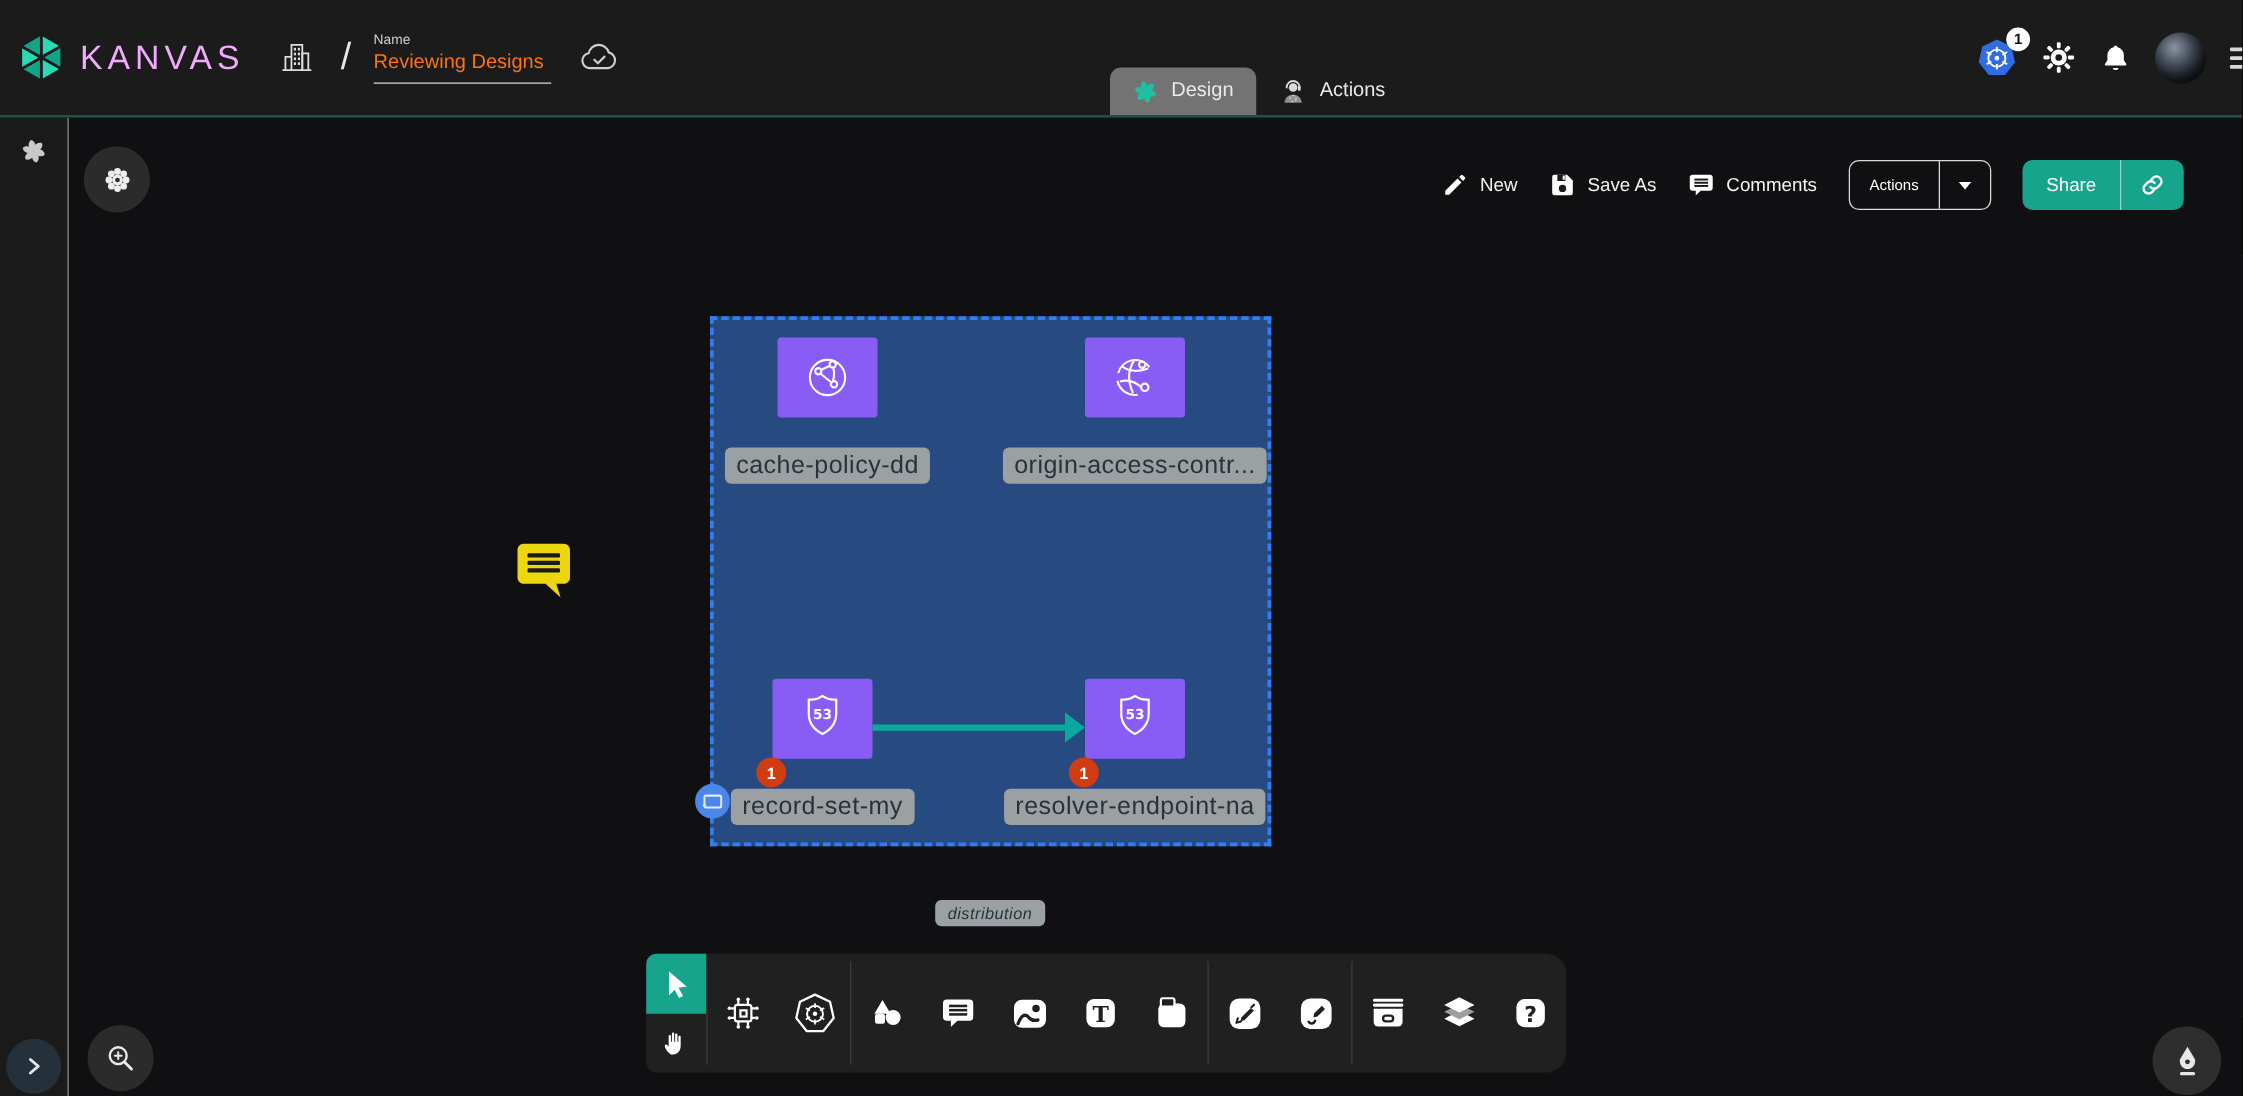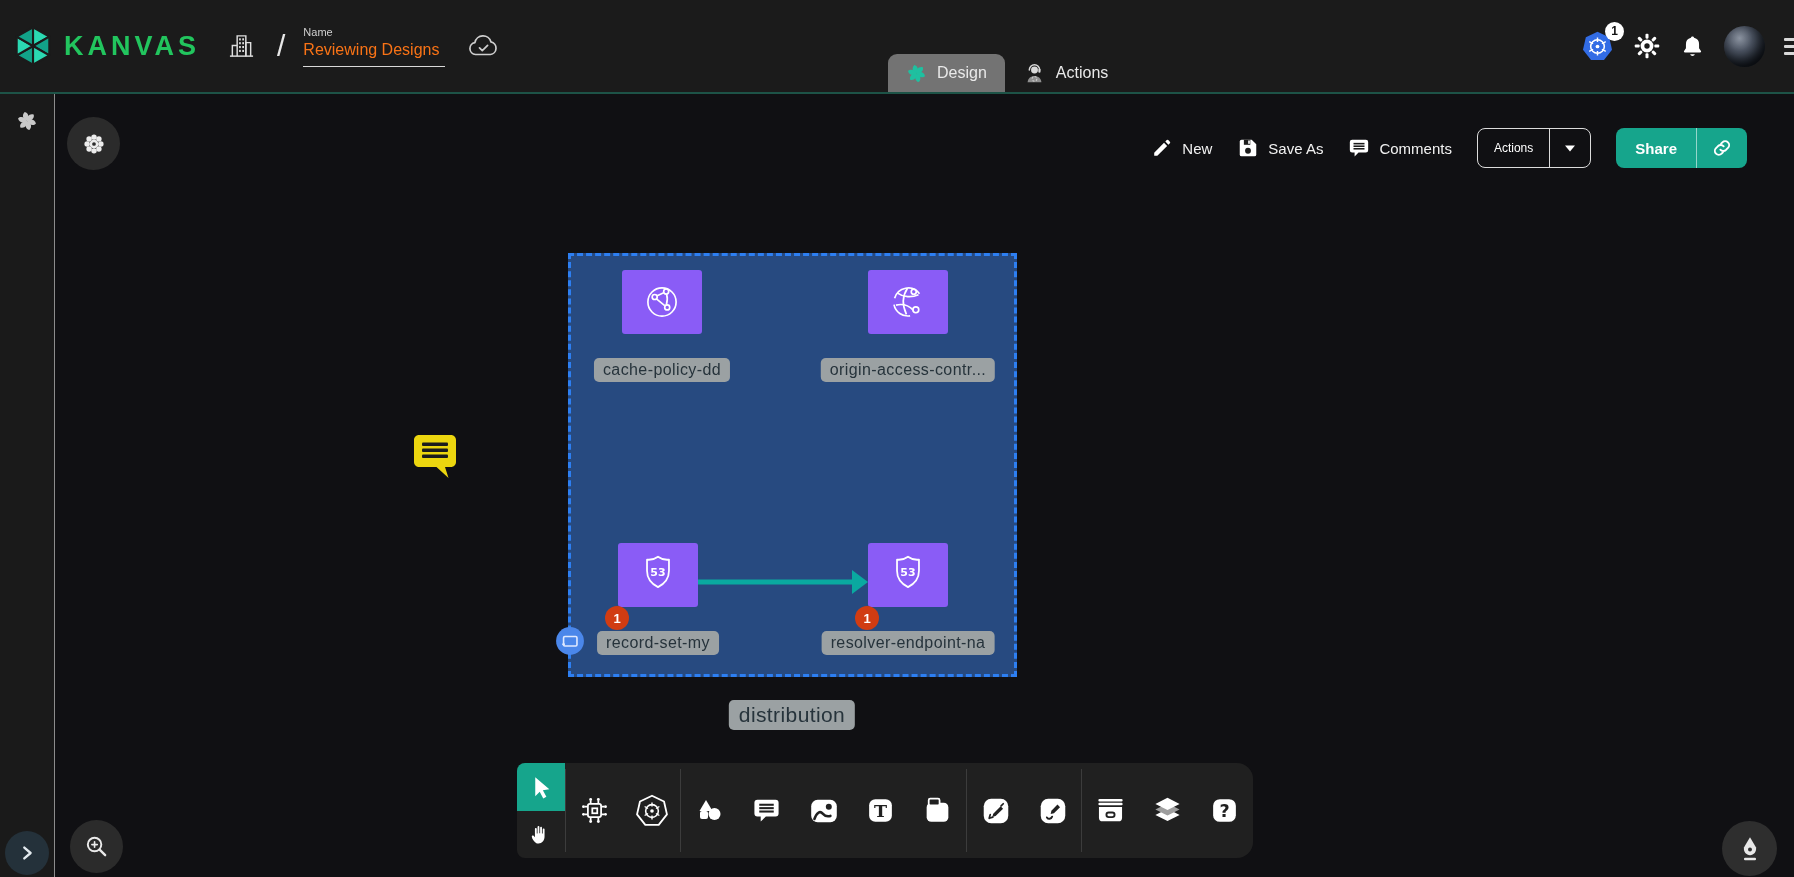--- a/index.html
+++ b/index.html
@@ -5,21 +5,21 @@
   html,body{margin:0;padding:0;background:#000;}
   .app{position:relative;width:1794px;height:877px;overflow:hidden;background:#101013;
        font-family:"Liberation Sans",sans-serif;color:#e8e8e8;}
   svg{display:block;}
 
   
   .app-header{position:absolute;left:0;top:0;width:1794px;height:94px;background:#1b1b1b;
               border-bottom:2px solid #1d5347;box-sizing:border-box;z-index:30;}
   .header-left{position:absolute;left:12px;top:0;height:92px;display:flex;align-items:center;}
   .brand{display:flex;align-items:center;gap:10px;}
-  .brand-word{font-size:27px;font-weight:bold;letter-spacing:4px;color:#22c55e;text-align:center;}
+  .brand-word{font-size:27px;font-weight:normal;letter-spacing:4px;color:#f0abfc;text-align:center;}
   .org-icon{margin-left:28px;}
   .slash{margin-left:22px;font-size:30px;font-weight:300;color:#e8e8e8;}
   .name-field{margin-left:18px;display:flex;flex-direction:column;gap:3px;}
   .name-label{font-size:11px;color:#cfcfcf;}
   .name-input{background:transparent;border:none;border-bottom:1px solid #d9d9d9;outline:none;
               color:#f97316;font-size:16px;width:142px;padding:0 0 7px 0;font-family:inherit;}
   .cloud-wrap{margin-left:22px;}
 
   .tabs{position:absolute;left:888px;bottom:0;display:flex;align-items:flex-end;}
   .tab{display:flex;align-items:center;gap:10px;height:38px;padding:0 18px;font-size:16px;
@@ -53,40 +53,40 @@
   
   .action-bar{position:absolute;top:128px;right:47px;height:40px;display:flex;align-items:center;
               gap:25px;z-index:25;}
   .action-item{display:flex;align-items:center;gap:9px;font-size:15px;color:#f2f2f2;cursor:pointer;}
   .actions-btn{display:flex;align-items:stretch;border:1px solid #dcdcdc;border-radius:8px;height:38px;
                cursor:pointer;}
   .actions-label{display:flex;align-items:center;padding:0 16px;font-size:12px;color:#fff;}
   .actions-caret{display:flex;align-items:center;padding:0 13px;border-left:1px solid #dcdcdc;}
   .share-btn{display:flex;align-items:stretch;border-radius:8px;height:40px;cursor:pointer;
              background:var(--accent,#16a58c);}
-  .share-label{display:flex;align-items:center;padding:0 19px;font-size:15px;font-weight:bold;color:#fff;}
+  .share-label{display:flex;align-items:center;padding:0 19px;font-size:15px;font-weight:normal;color:#fff;}
   .share-link{display:flex;align-items:center;padding:0 14px;border-left:1px solid rgba(255,255,255,.55);}
 
   
   .selection{position:absolute;left:512px;top:159px;width:449px;height:424px;box-sizing:border-box;
              background:var(--selection_fill,#274a80);border:3px dashed var(--selection_border,#2d7ff2);}
   .conn-svg{position:absolute;left:0;top:0;width:100%;height:100%;pointer-events:none;}
   .node{position:absolute;width:80px;}
   .node-icon{width:80px;height:64px;border-radius:3px;background:var(--node_purple,#8a5cf6);
              display:flex;align-items:center;justify-content:center;cursor:pointer;}
   .node-label{position:absolute;top:88px;left:50%;transform:translateX(-50%);white-space:nowrap;
-              background:var(--label_bg,#9ba1a3);color:var(--label_text,#26333b);font-size:16px;
+              background:var(--label_bg,#9ba1a3);color:var(--label_text,#26333b);font-size:20px;
               letter-spacing:.4px;padding:3px 9px;border-radius:5px;}
   .node-badge{position:absolute;left:-13px;top:63px;width:24px;height:24px;border-radius:50%;
               background:var(--badge_red,#d13c12);color:#fff;font-size:13px;font-weight:bold;
               display:flex;align-items:center;justify-content:center;}
   .sel-handle{position:absolute;left:-16px;top:370px;cursor:pointer;}
-  .group-label{position:absolute;left:736px;top:606px;transform:translateX(-50%);white-space:nowrap;
-               background:var(--label_bg,#9ba1a3);color:var(--label_text,#26333b);font-size:21px;
-               letter-spacing:.4px;padding:3px 10px;border-radius:5px;}
+  .group-label{position:absolute;left:736px;top:626px;transform:translateX(-50%);white-space:nowrap;
+               background:var(--label_bg,#9ba1a3);color:var(--label_text,#26333b);font-size:13px;
+               letter-spacing:.4px;padding:3px 10px;border-radius:5px;font-style:italic;}
   .comment-marker{position:absolute;left:356px;top:338px;cursor:pointer;}
 
   
   .toolbar{position:absolute;left:461px;top:669px;height:95px;display:flex;align-items:stretch;
            background:#202020;border-radius:8px 16px 16px 8px;z-index:15;}
   .tool-stack{width:48px;display:flex;flex-direction:column;}
   .tool-cell{flex:1;display:flex;align-items:center;justify-content:center;cursor:pointer;}
   .tool-cell.selected{background:var(--accent,#16a58c);border-radius:8px 0 0 0;}
   .tool-divider{width:1px;background:#3c3c3c;margin:6px 0;}
   .tool{width:57px;display:flex;align-items:center;justify-content:center;cursor:pointer;}

